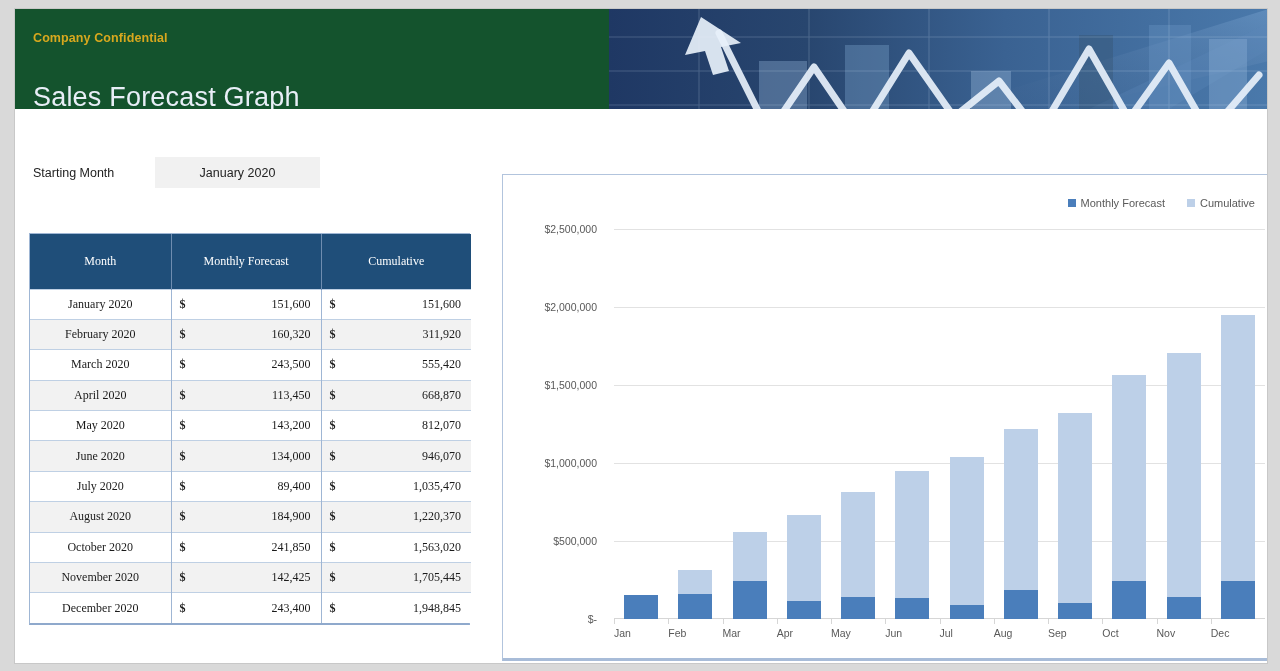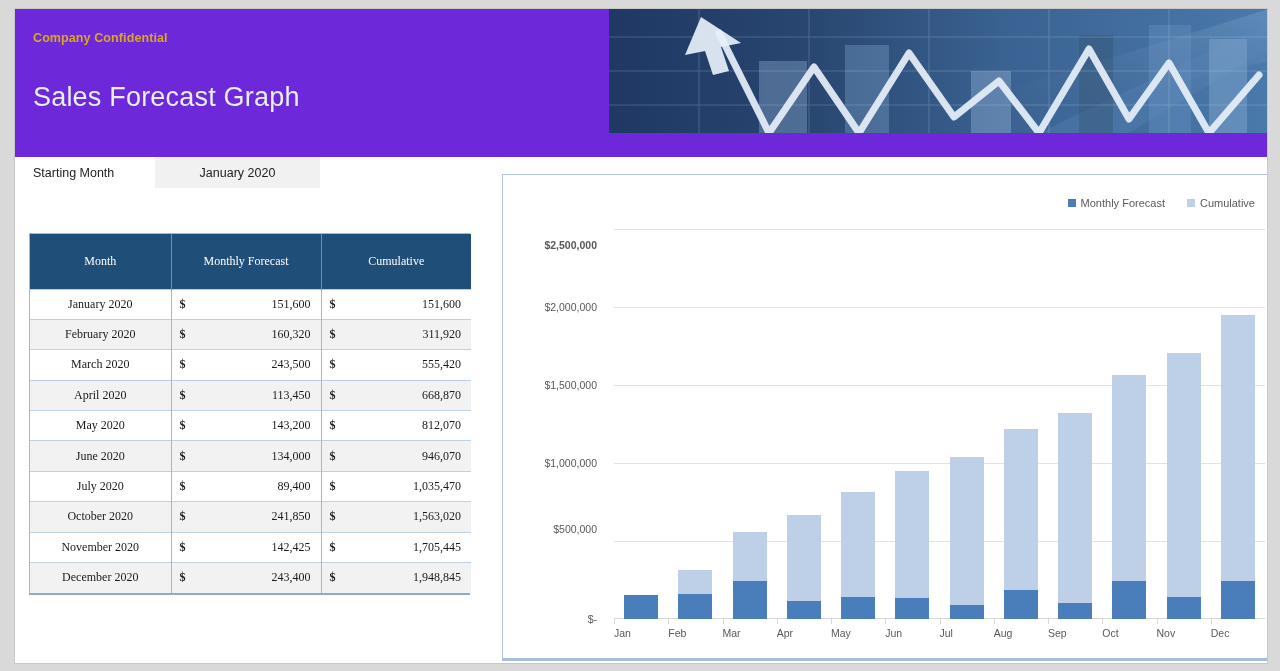--- a/index.html
+++ b/index.html
@@ -21,22 +21,22 @@
     background: #ffffff;
     border: 1px solid #c8c8c8;
     overflow: hidden;
   }
 
   
   #banner {
     position: absolute;
     left: 0; top: 0;
     width: 1254px;
-    height: 148px;
-    background: #6d28d9;
+    height: 100px;
+    background: #14532d;
     overflow: hidden;
   }
   #banner-art {
     position: absolute;
     right: 0; top: 0;
     width: 660px;
     height: 124px;
     overflow: hidden;
   }
   .confidential {
@@ -335,20 +335,25 @@
             <td class="month">June 2020</td>
             <td class="num"><span class="cur">$</span><span>134,000</span></td>
             <td class="num"><span class="cur">$</span><span>946,070</span></td>
           </tr>
           <tr>
             <td class="month">July 2020</td>
             <td class="num"><span class="cur">$</span><span>89,400</span></td>
             <td class="num"><span class="cur">$</span><span>1,035,470</span></td>
           </tr>
           <tr>
+            <td class="month">August 2020</td>
+            <td class="num"><span class="cur">$</span><span>184,900</span></td>
+            <td class="num"><span class="cur">$</span><span>1,220,370</span></td>
+          </tr>
+          <tr>
             <td class="month">October 2020</td>
             <td class="num"><span class="cur">$</span><span>241,850</span></td>
             <td class="num"><span class="cur">$</span><span>1,563,020</span></td>
           </tr>
           <tr>
             <td class="month">November 2020</td>
             <td class="num"><span class="cur">$</span><span>142,425</span></td>
             <td class="num"><span class="cur">$</span><span>1,705,445</span></td>
           </tr>
           <tr>
@@ -464,25 +469,25 @@
             <div class="slot">
               <div class="bar" style="height: 304.02px;">
                 <div class="seg-cum" style="height: 266.049px; background: rgb(189, 208, 232);"></div>
                 <div class="seg-fc" style="height: 37.9704px; background: rgb(74, 126, 187);"></div>
               </div>
               <div class="xtickmark"></div>
             </div>
           </div>
       </div>
       <div id="yticks">
-          <div class="ytick" style="top: 16px; font-weight: bold;">$2,500,000</div>
+          <div class="ytick" style="top: 0px;">$2,500,000</div>
           <div class="ytick" style="top: 78px;">$2,000,000</div>
           <div class="ytick" style="top: 156px;">$1,500,000</div>
           <div class="ytick" style="top: 234px;">$1,000,000</div>
-          <div class="ytick" style="top: 300px; text-align: right;">$500,000</div>
+          <div class="ytick" style="top: 312px; text-align: right;">$500,000</div>
           <div class="ytick" style="top: 390px;">$-</div>
         </div>
       <div id="xlabels">
           <div class="xl">Jan</div>
           <div class="xl">Feb</div>
           <div class="xl">Mar</div>
           <div class="xl">Apr</div>
           <div class="xl">May</div>
           <div class="xl">Jun</div>
           <div class="xl">Jul</div>

